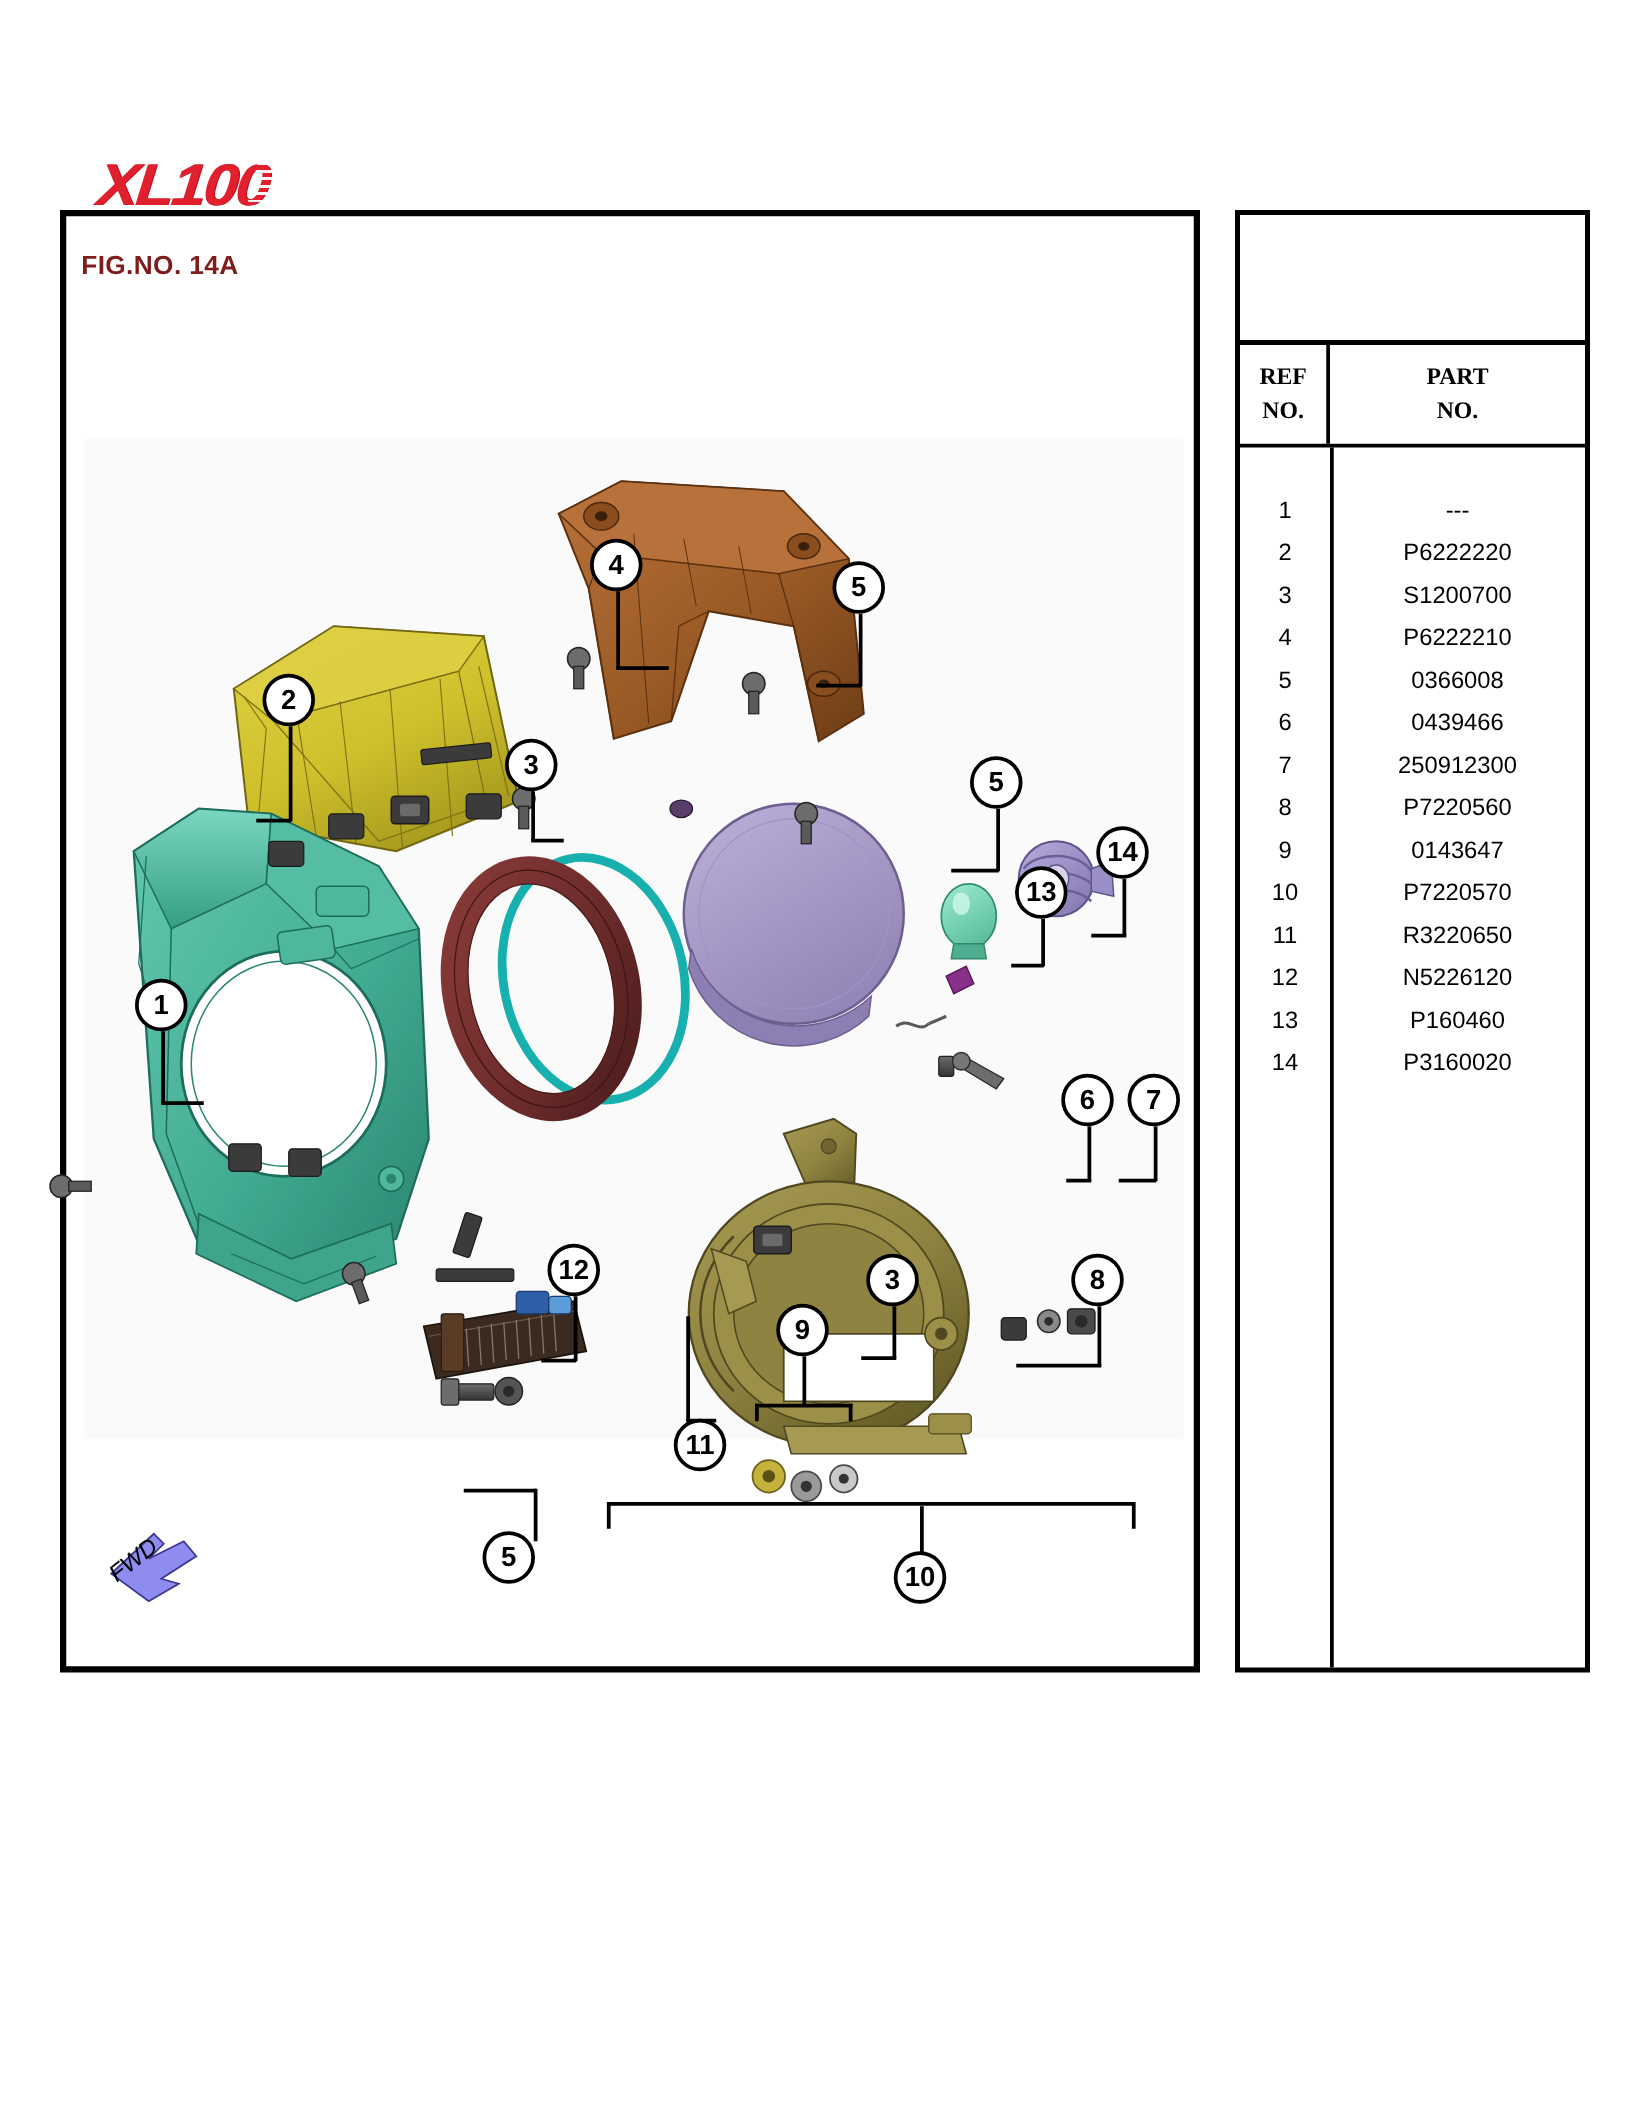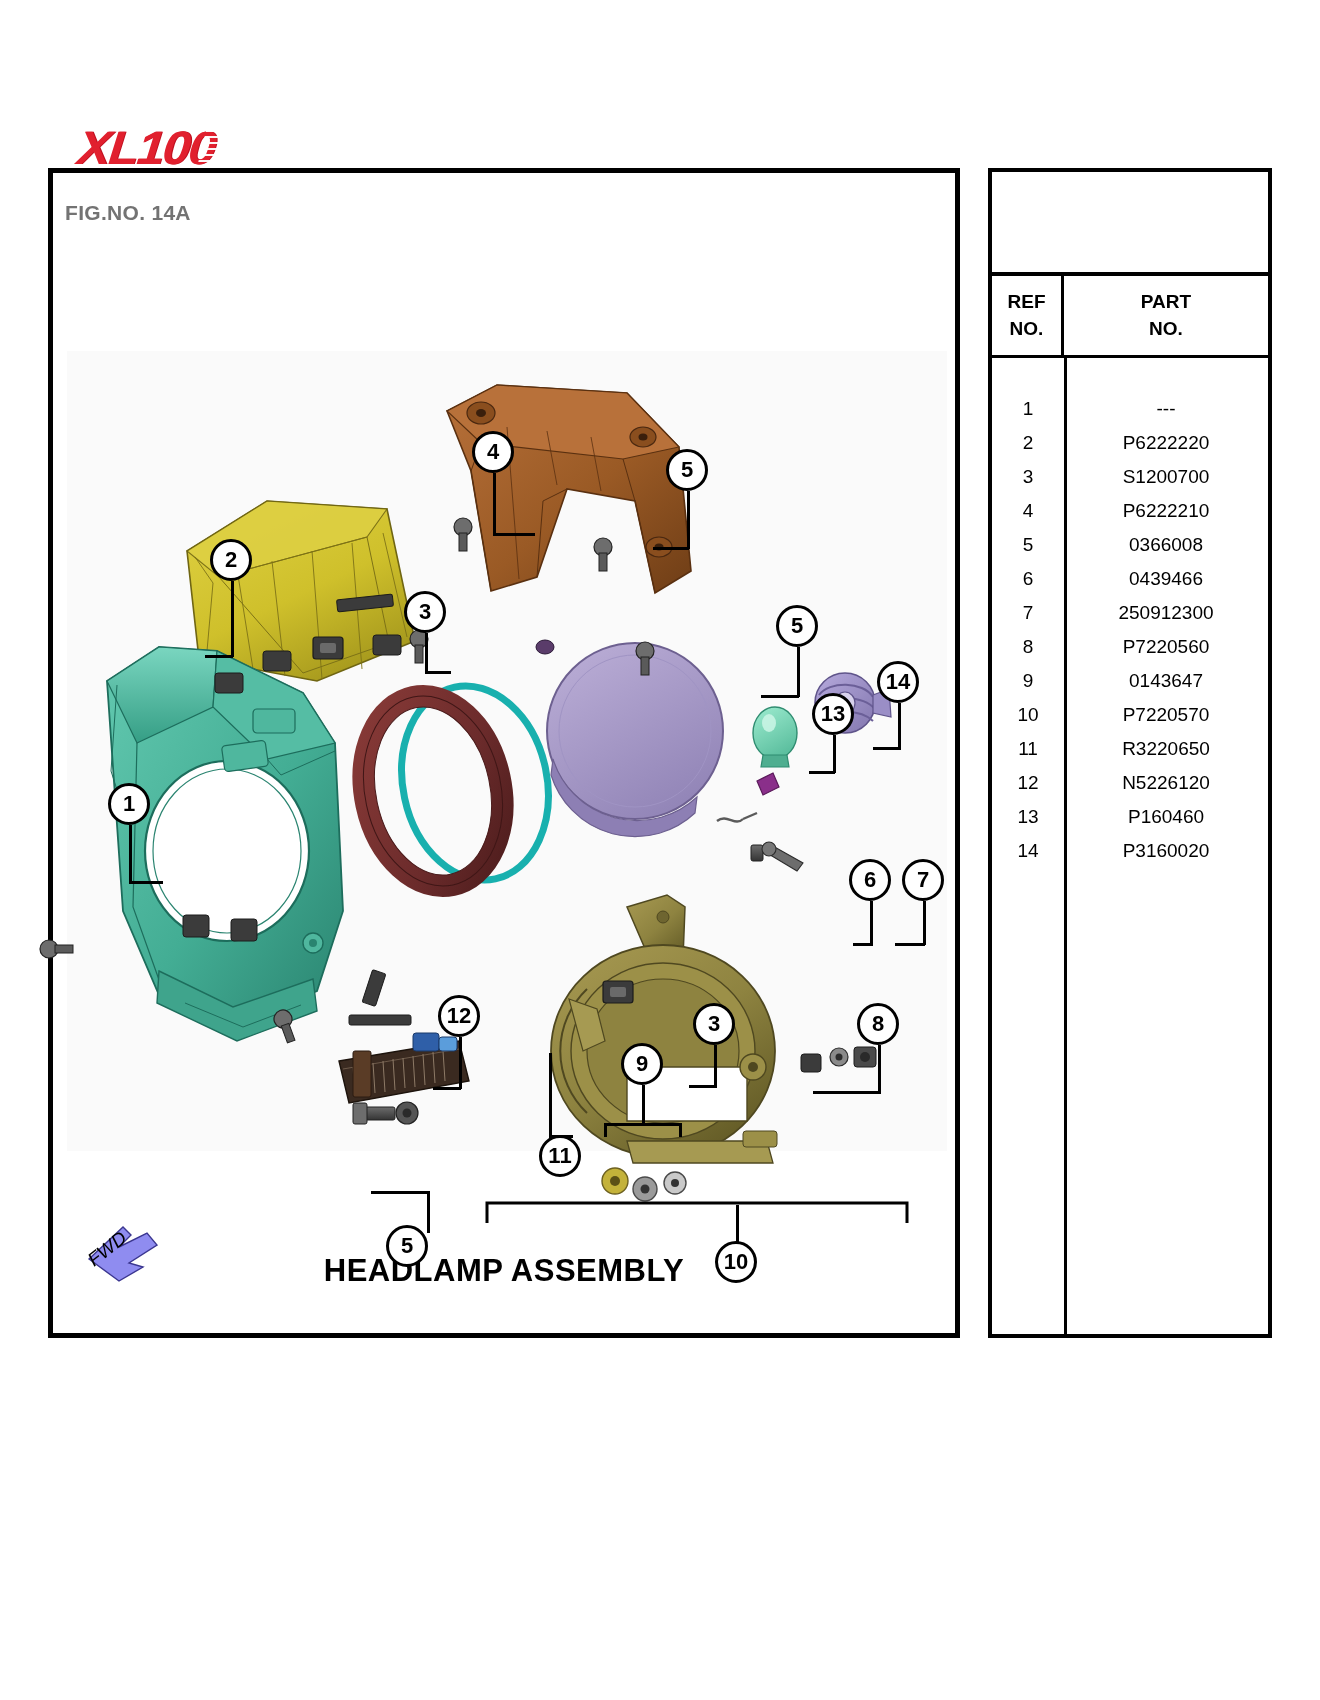--- a/index.html
+++ b/index.html
@@ -52,21 +52,21 @@
   #frame {
     position: absolute;
     left: 48px; top: 168px;
     width: 912px; height: 1170px;
     border: 5px solid #000;
     background: #fff;
   }
   #fig-no {
     position: absolute;
     left: 12px; top: 28px;
-    font-size: 21px; font-weight: bold; color: #737373;
+    font-size: 21px; font-weight: bold; color: #7f1d1d;
     letter-spacing: 0.3px;
   }
 
   
   #canvas {
     position: absolute;
     left: 14px; top: 178px;
     width: 880px; height: 800px;
     background: #fafafa;
   }
@@ -131,20 +131,21 @@
     left: 0; top: 0; right: 0;
     height: 104px;
     border-bottom: 4px solid #000;
   }
   #tbl-colhdr {
     position: absolute;
     left: 0; top: 104px; right: 0;
     height: 82px;
     border-bottom: 3px solid #000;
     display: flex;
+    font-family: Liberation Serif, serif;
   }
   .colhdr-cell {
     display: flex;
     flex-direction: column;
     align-items: center;
     justify-content: center;
     font-size: 19px;
     font-weight: bold;
     line-height: 1.4;
   }
@@ -505,21 +506,20 @@
     <div class="balloon" style="left:333px; top:1052px;">5</div>
 
     <div class="leader v" style="left:683px; top:1032px; height:38px;"></div>
     <div class="balloon" style="left:662px; top:1068px;">10</div>
 
     <svg id="fwd-arrow" viewBox="0 0 80 62">
       <path d="M4 36 L38 4 L46 12 L34 24 L62 10 L72 22 L44 40 L58 44 L34 58 Z" fill="#8f8cf0" stroke="#3b3690" stroke-width="1.4"></path>
     </svg>
     <div id="fwd-label">FWD</div>
 
-    <div id="diagram-title">HEADLAMP ASSEMBLY</div>
   </div>
 
   <div id="table-frame">
     <div id="tbl-head-blank"></div>
 
     <div id="tbl-colhdr">
       <div class="colhdr-cell colhdr-ref">
         <span>REF</span>
         <span>NO.</span>
       </div>

